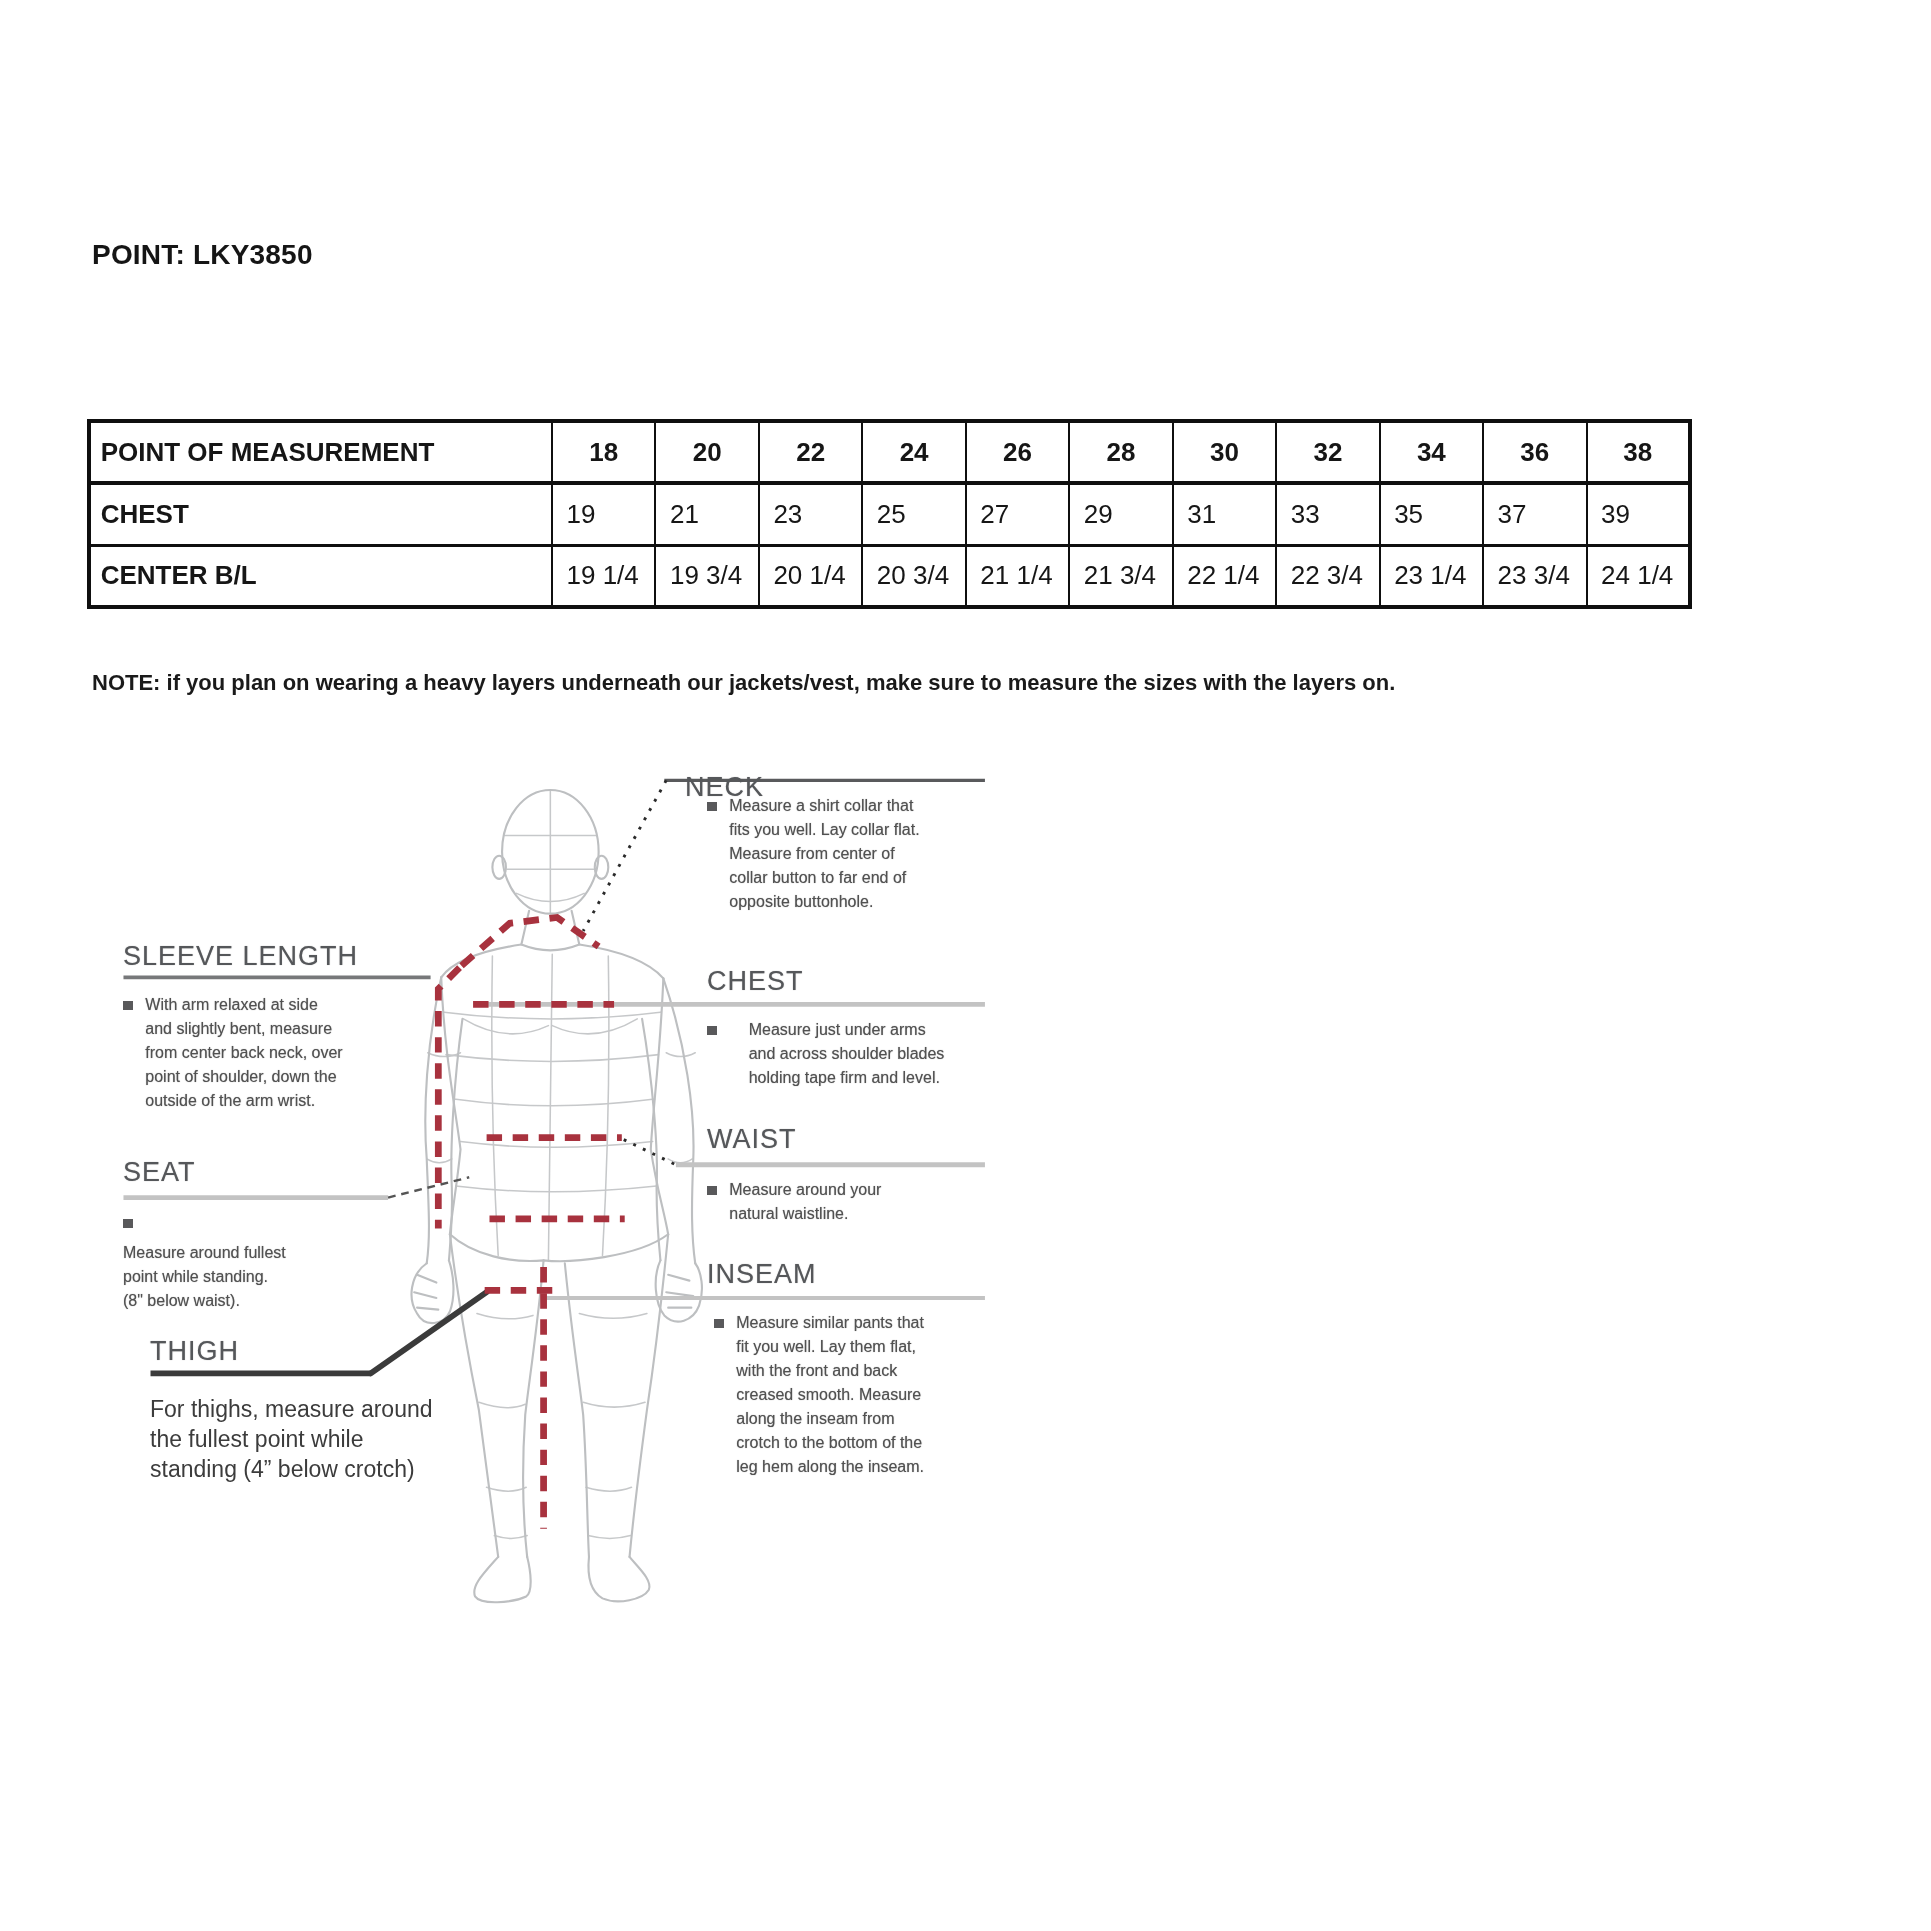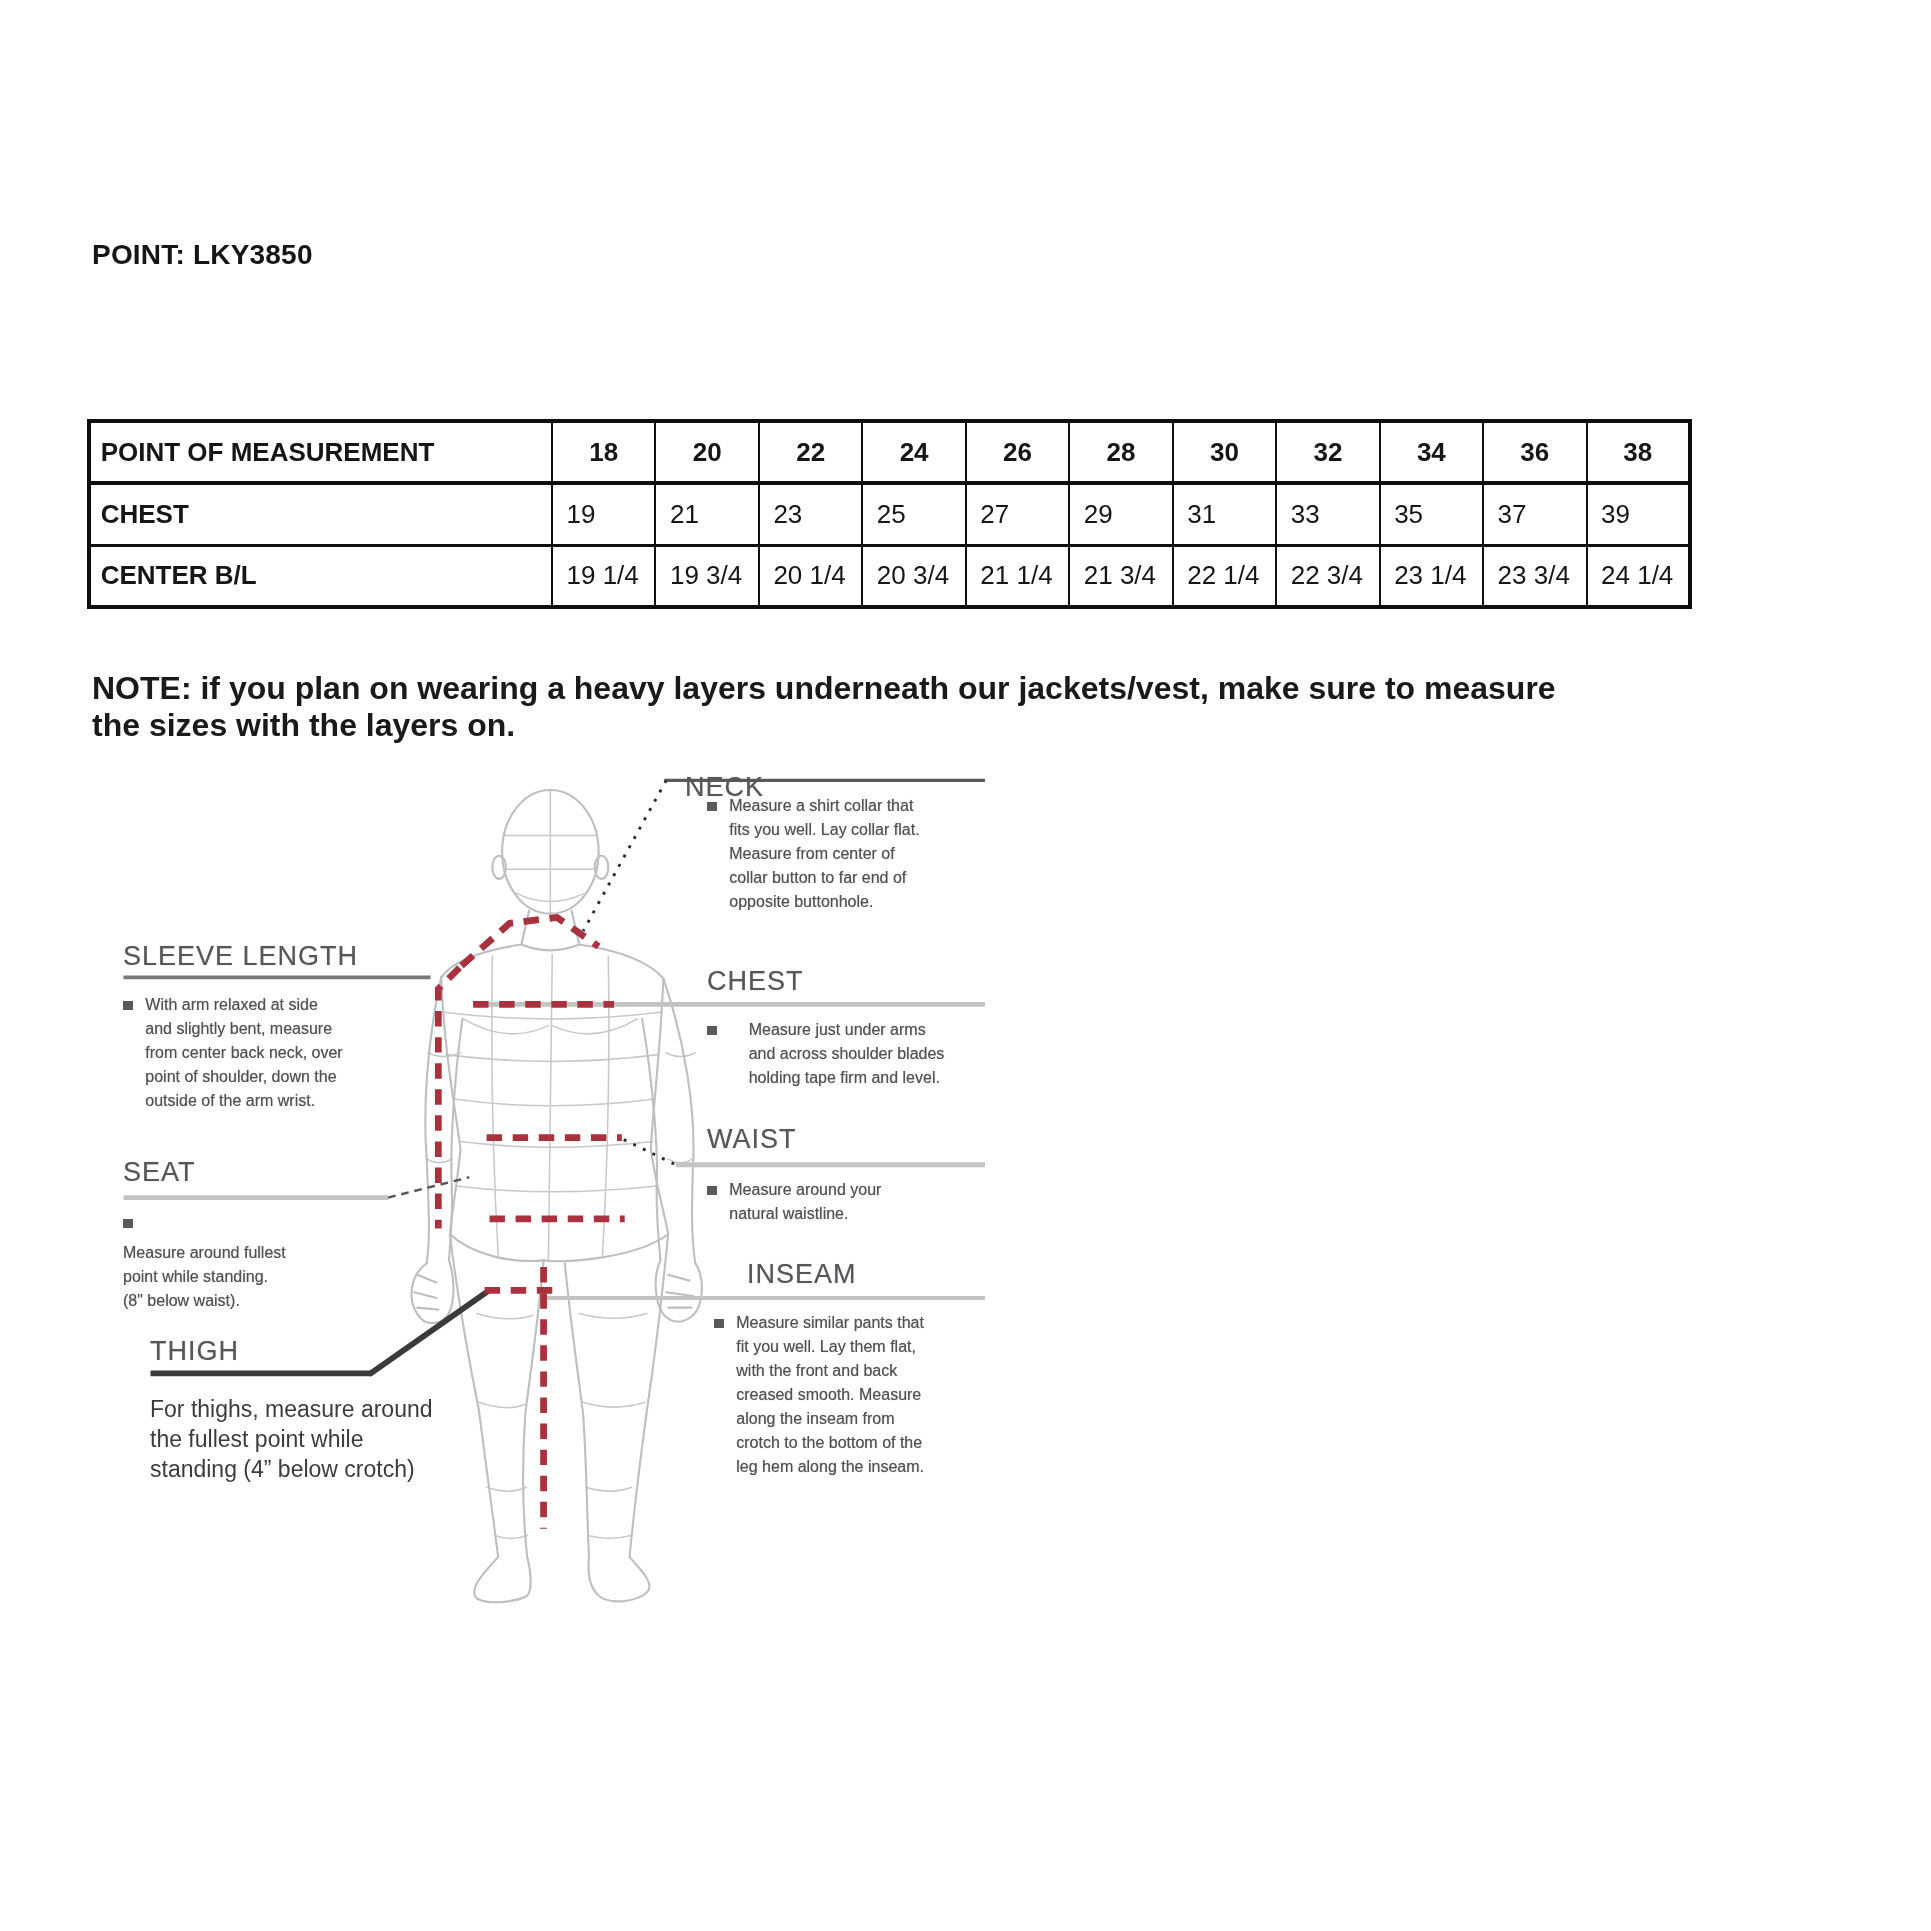--- a/index.html
+++ b/index.html
@@ -28,21 +28,21 @@
   }
   table.size-table thead th{font-weight:bold;border-bottom:4.8px solid #0f0f0f;}
   table.size-table thead th.size-col{text-align:center;padding:0;}
   table.size-table tbody th{font-weight:bold;border-top:3.9px solid #0f0f0f;}
   table.size-table tbody td{font-weight:normal;padding-left:13.5px;border-top:3.9px solid #0f0f0f;}
   table.size-table tbody tr{height:62px;}
 
   
   .doc-note{
     position:absolute;left:92px;top:670px;width:1468px;
-    font-size:32px;font-weight:bold;color:#1a1a1a;
+    font-size:22px;font-weight:bold;color:#1a1a1a;
   }
 
   
   .diagram{position:absolute;left:77px;top:734px;width:966px;height:903px;}
   .diagram svg{position:absolute;left:0;top:0;}
 
   .guide-label{position:absolute;}
   .guide-title{
     margin:0;font-size:27px;font-weight:normal;color:#55575a;
     letter-spacing:1px;white-space:nowrap;
@@ -229,21 +229,21 @@
 
     <div class="guide-label" style="left:630px;top:390px;">
       <h3 class="guide-title">WAIST</h3>
     </div>
     <div class="guide-desc" style="left:630px;top:444px;width:290px;">
       <span class="bullet"></span>
       <p>Measure around your
 natural waistline.</p>
     </div>
 
-    <div class="guide-label" style="left:630px;top:525px;margin-left:40px;">
+    <div class="guide-label" style="left:630px;top:525px;">
       <h3 class="guide-title">INSEAM</h3>
     </div>
     <div class="guide-desc" style="left:637px;top:577px;width:290px;">
       <span class="bullet"></span>
       <p>Measure similar pants that
 fit you well. Lay them flat,
 with the front and back
 creased smooth. Measure
 along the inseam from
 crotch to the bottom of the

